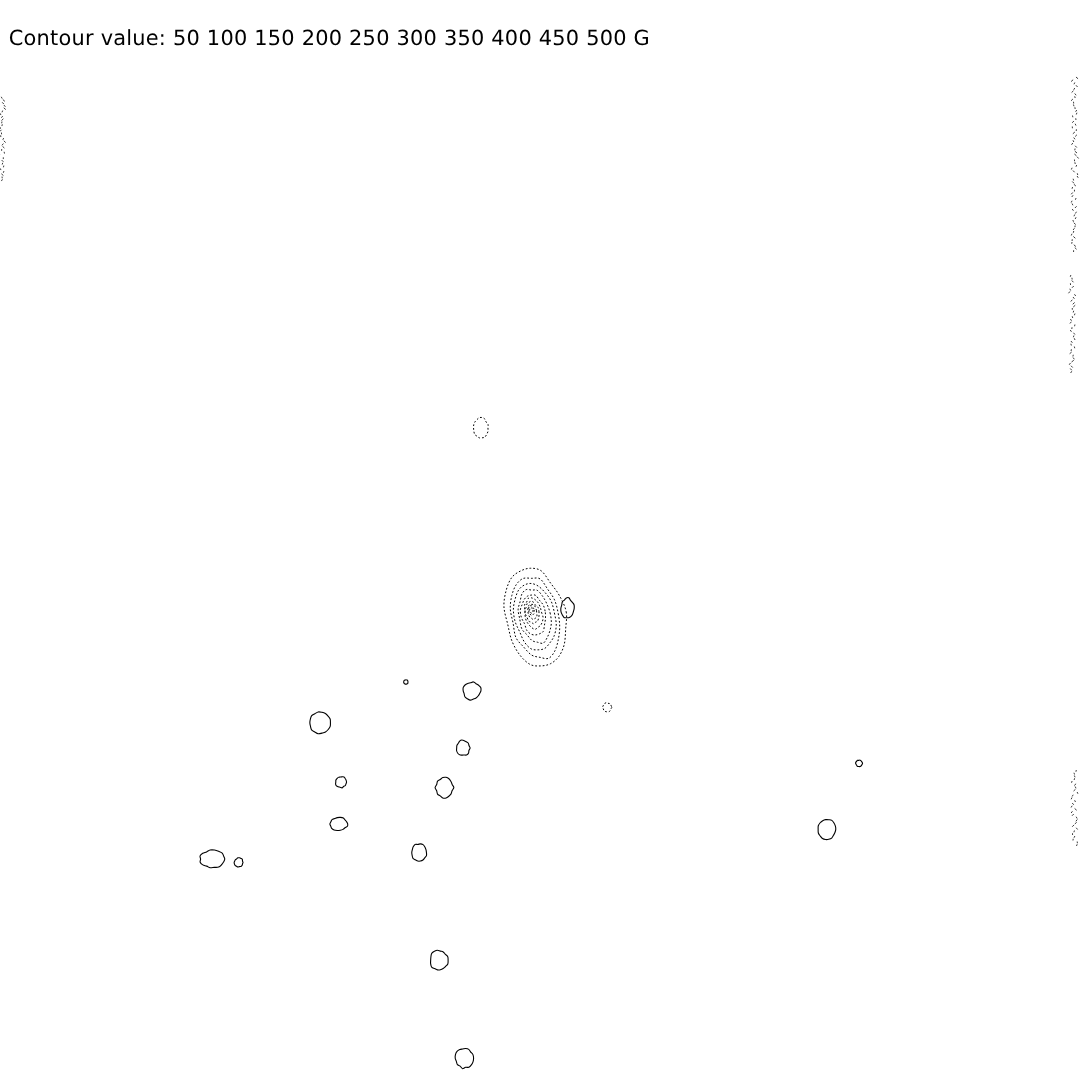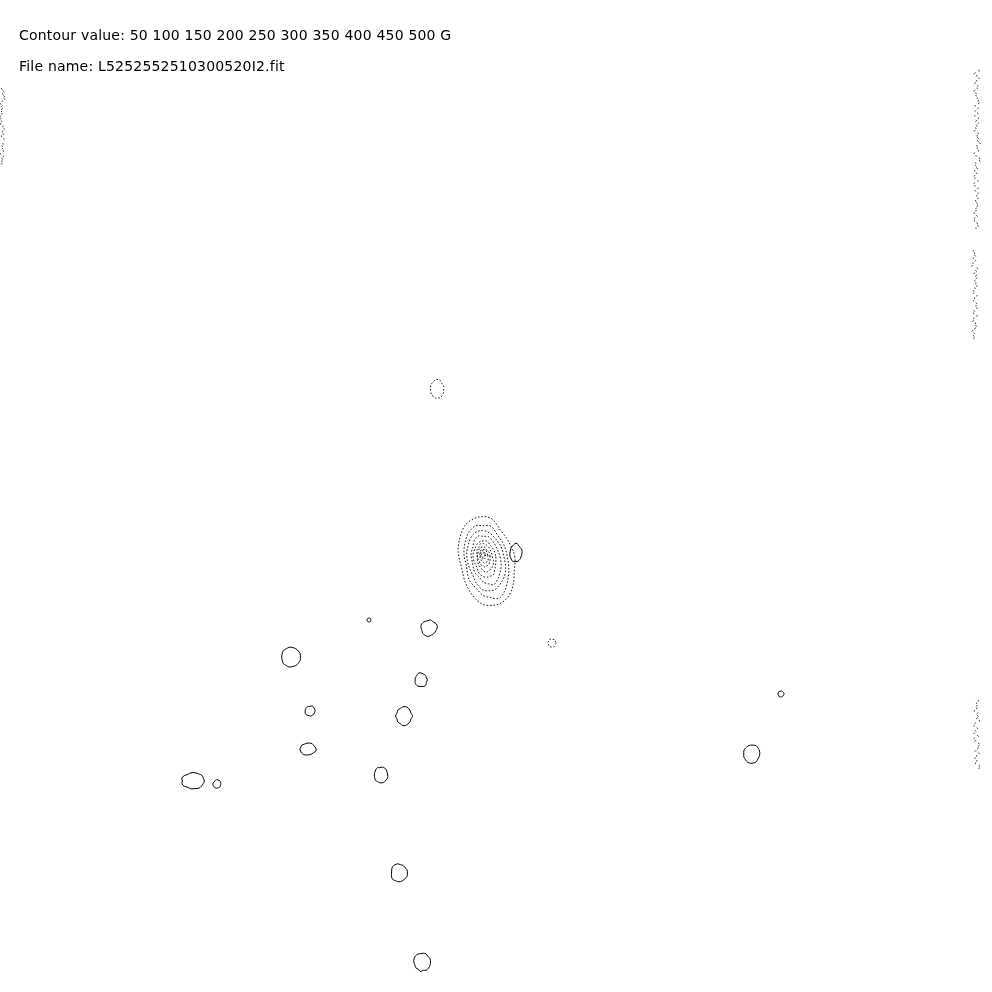--- a/index.html
+++ b/index.html
@@ -19,25 +19,24 @@
     height: 992px;
     background: #ffffff;
   }
   .header-block {
     position: absolute;
     top: 20px;
     left: 8px;
     z-index: 5;
     color: #000000;
     font-family: "DejaVu Sans", sans-serif;
-    font-size: 14px;
+    font-size: 19px;
     line-height: 31px;
     letter-spacing: 0.2px;
     white-space: nowrap;
-    margin-left: 11px;
   }
   .header-line {
     display: block;
     white-space: pre;
   }
   .contour-canvas {
     position: absolute;
     top: 0;
     left: 0;
     width: 992px;
@@ -285,16 +284,15 @@
           <line x1="977.14" y1="760.00" x2="976.40" y2="761.60" stroke="#000000" stroke-width="0.7"></line>
           <line x1="975.65" y1="762.50" x2="975.42" y2="764.10" stroke="#000000" stroke-width="0.7"></line>
           <line x1="979.27" y1="765.00" x2="979.45" y2="766.60" stroke="#000000" stroke-width="0.7"></line>
           <line x1="979.26" y1="767.50" x2="978.63" y2="769.10" stroke="#000000" stroke-width="0.7"></line>
         </g>
       </g>
   </svg>
 
   <div class="header-block">
     <span class="header-line">Contour value: 50 100 150 200 250 300 350 400 450 500 G</span>
-    <span class="header-line">File name: L5252552510300520I2.fit</span>
   </div>
 
 </div>
 
 </body></html>

